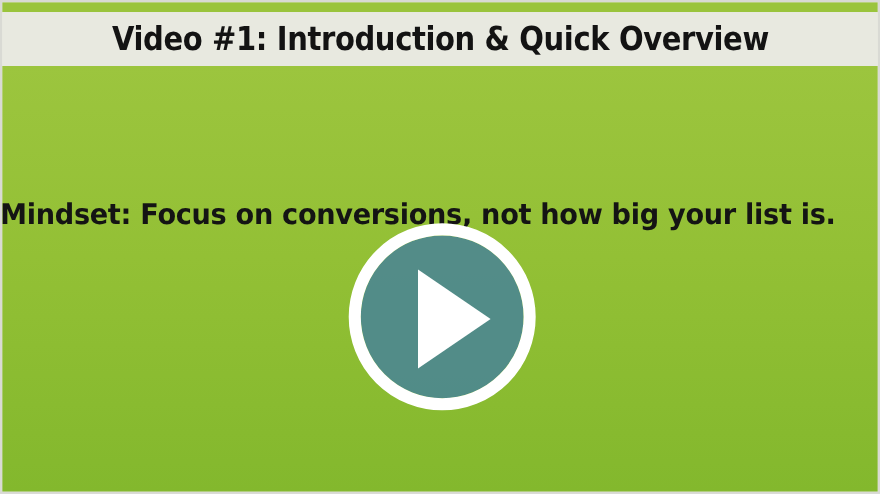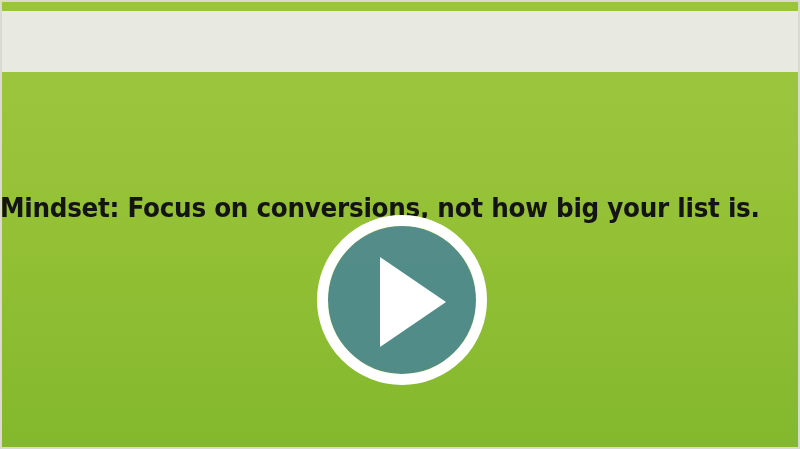--- a/index.html
+++ b/index.html
@@ -54,21 +54,21 @@
     transform: scaleX(0.88);
     transform-origin: center center;
     white-space: nowrap;
     user-select: none;
   }
 
   
   .slide-area {
     position: absolute;
     left: 0;
-    top: 70px;
+    top: 58px;
     width: 100%;
     bottom: 0;
     background: linear-gradient(to bottom, #9cc53e 0%, #93c035 45%, #83b82d 100%);
     overflow: hidden;
   }
 
   
   .slide-text {
     position: absolute;
     left: -2px;
@@ -125,20 +125,23 @@
     border-left: 66px solid #ffffff;
   }
 </style>
 </head>
 <body>
 
 <div id="video-player">
 
   <div class="top-stripe"></div>
 
+  <div class="header-band">
+    <div class="header-title">Video #1: Introduction &amp; Quick Overview</div>
+  </div>
 
   <div class="slide-area">
 
     <div class="slide-text">Mindset: Focus on conversions, not how big your list is.</div>
 
     <div class="play-button" title="Play">
       <div class="play-disc"></div>
       <div class="play-triangle"></div>
       <div class="play-ring"></div>
     </div>

